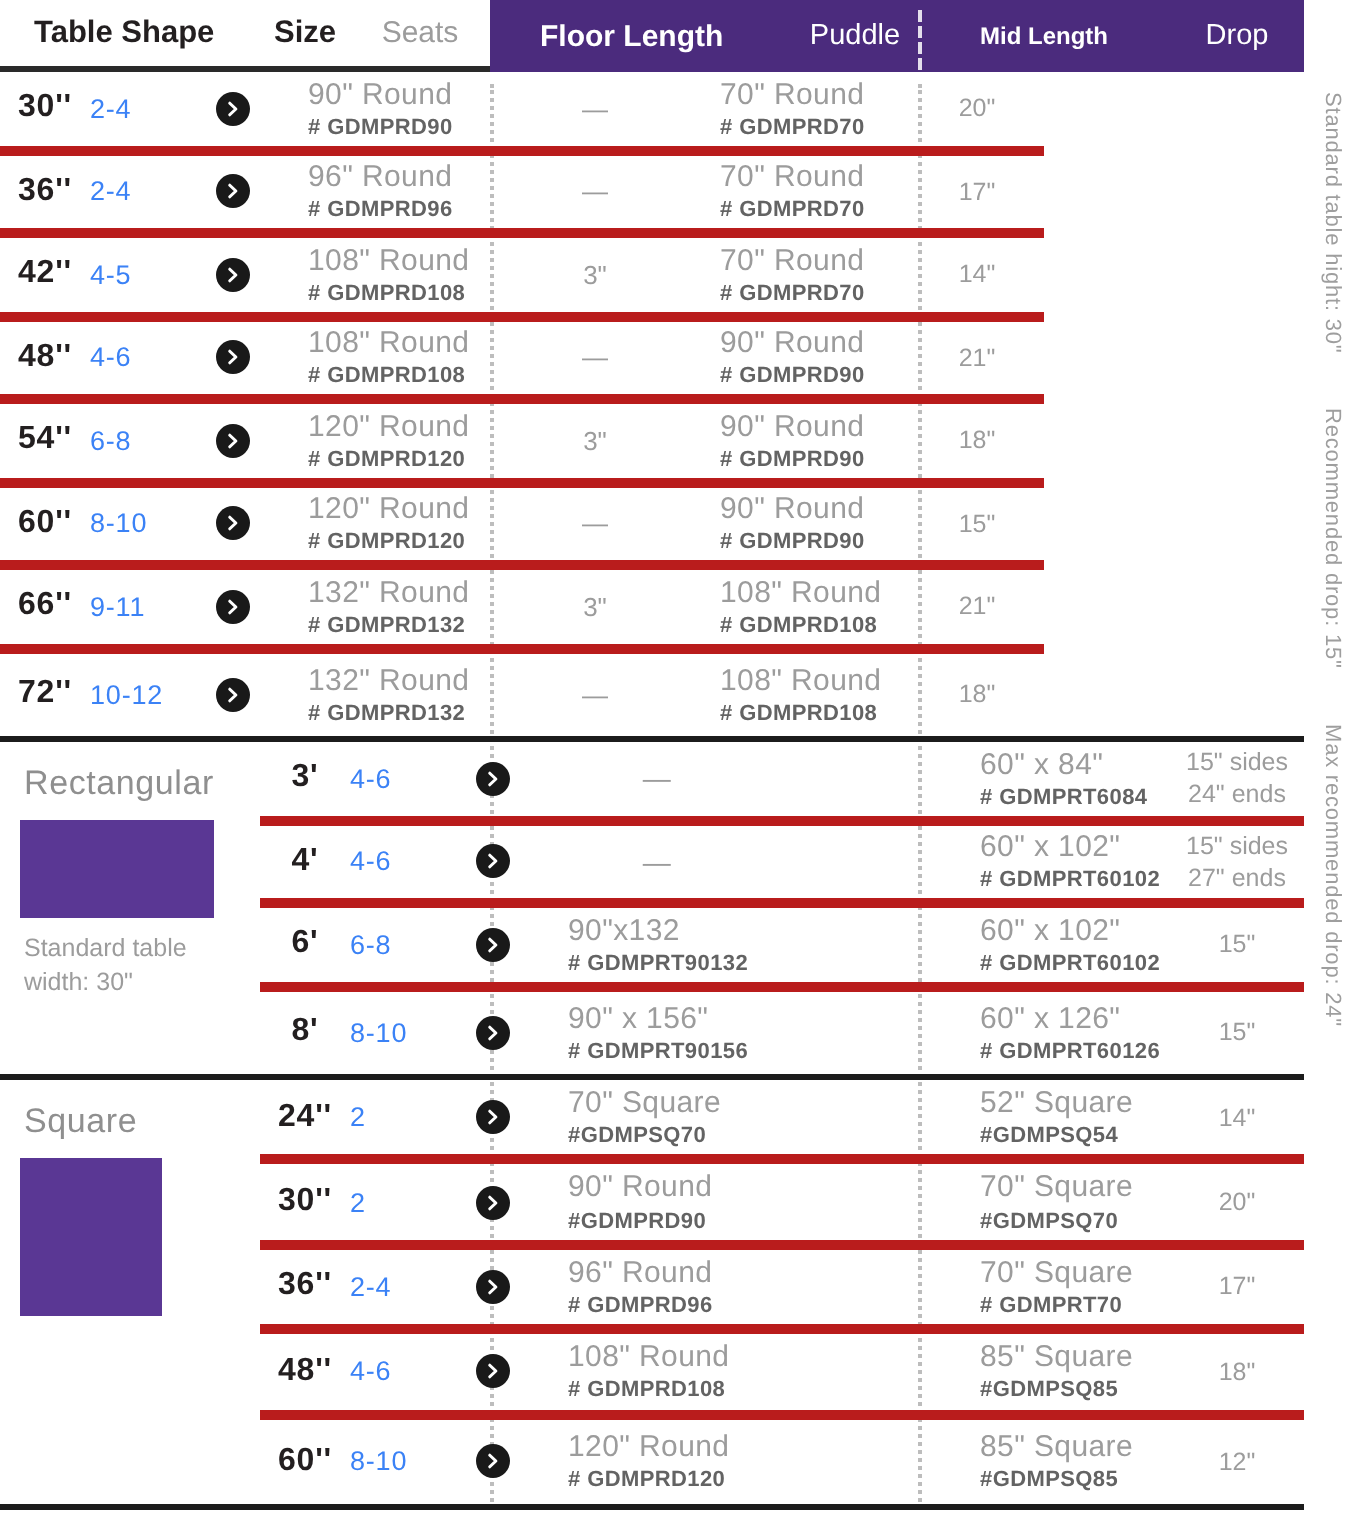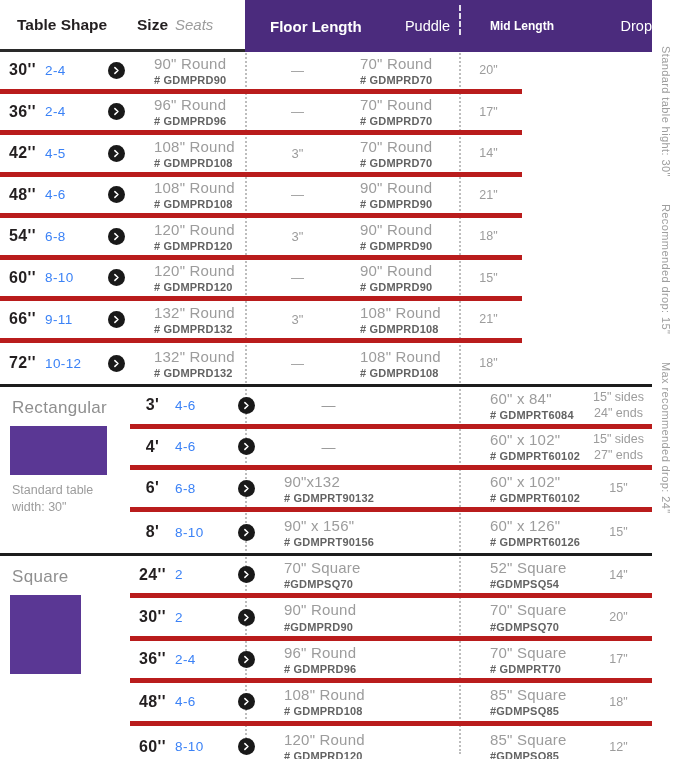--- a/index.html
+++ b/index.html
@@ -9,30 +9,30 @@
     --header-purple:#4b2b7d;--shape-purple:#5a3794;
   }
   
   .vline{position:absolute;top:42px;height:712px;width:0;border-left:2px dotted #bdbdbd;z-index:0;}
   .vline-arrow{left:245px;}
   .vline-mid{left:459px;}
 
   .table{position:relative;z-index:1;width:652px;border-bottom:3px solid #1c1c1c;}
 
   
-  .header{display:flex;height:52px;}
+  .header{display:flex;height:36px;}
   .h-white{width:245px;display:flex;align-items:center;border-bottom:3px solid #2a2a2a;box-sizing:border-box;background:#fff;}
   .h-shape{width:130px;box-sizing:border-box;padding-left:17px;font-weight:700;font-size:15.5px;color:#231f20;}
   .h-size{width:45px;text-align:center;font-weight:700;font-size:15.5px;color:#231f20;}
-  .h-seats{flex:1;font-size:15px;color:#9c9c9c;font-style:italic;}
+  .h-seats{flex:1;text-align:center;font-size:15px;color:#9c9c9c;}
   .h-purple{width:407px;display:flex;align-items:center;background:var(--header-purple);color:#fff;position:relative;}
   .h-floor{width:150px;box-sizing:border-box;padding-left:25px;font-weight:700;font-size:15px;}
   .h-puddle{width:65px;text-align:center;font-size:14.5px;}
   .h-mid{width:125px;box-sizing:border-box;padding-left:30px;font-weight:700;font-size:12px;}
-  .h-drop{width:67px;text-align:right;font-size:14.5px;}
+  .h-drop{width:67px;text-align:center;font-size:14.5px;}
   .h-dash{position:absolute;left:214px;top:5px;height:30px;width:0;border-left:2px dashed rgba(255,255,255,0.85);}
 
   
   .section{display:flex;}
   .section + .section{border-top:3px solid #1c1c1c;}
   .shape-col{width:130px;box-sizing:border-box;}
   .rows{width:522px;}
   .row{display:grid;grid-template-columns:45px 55px 32px 133px 65px 125px 67px;align-items:center;box-sizing:border-box;}
   .rows .row:not(:last-child){border-bottom:5px solid #b91c1c;}
   .shape-circle .row{height:41.5px;}

